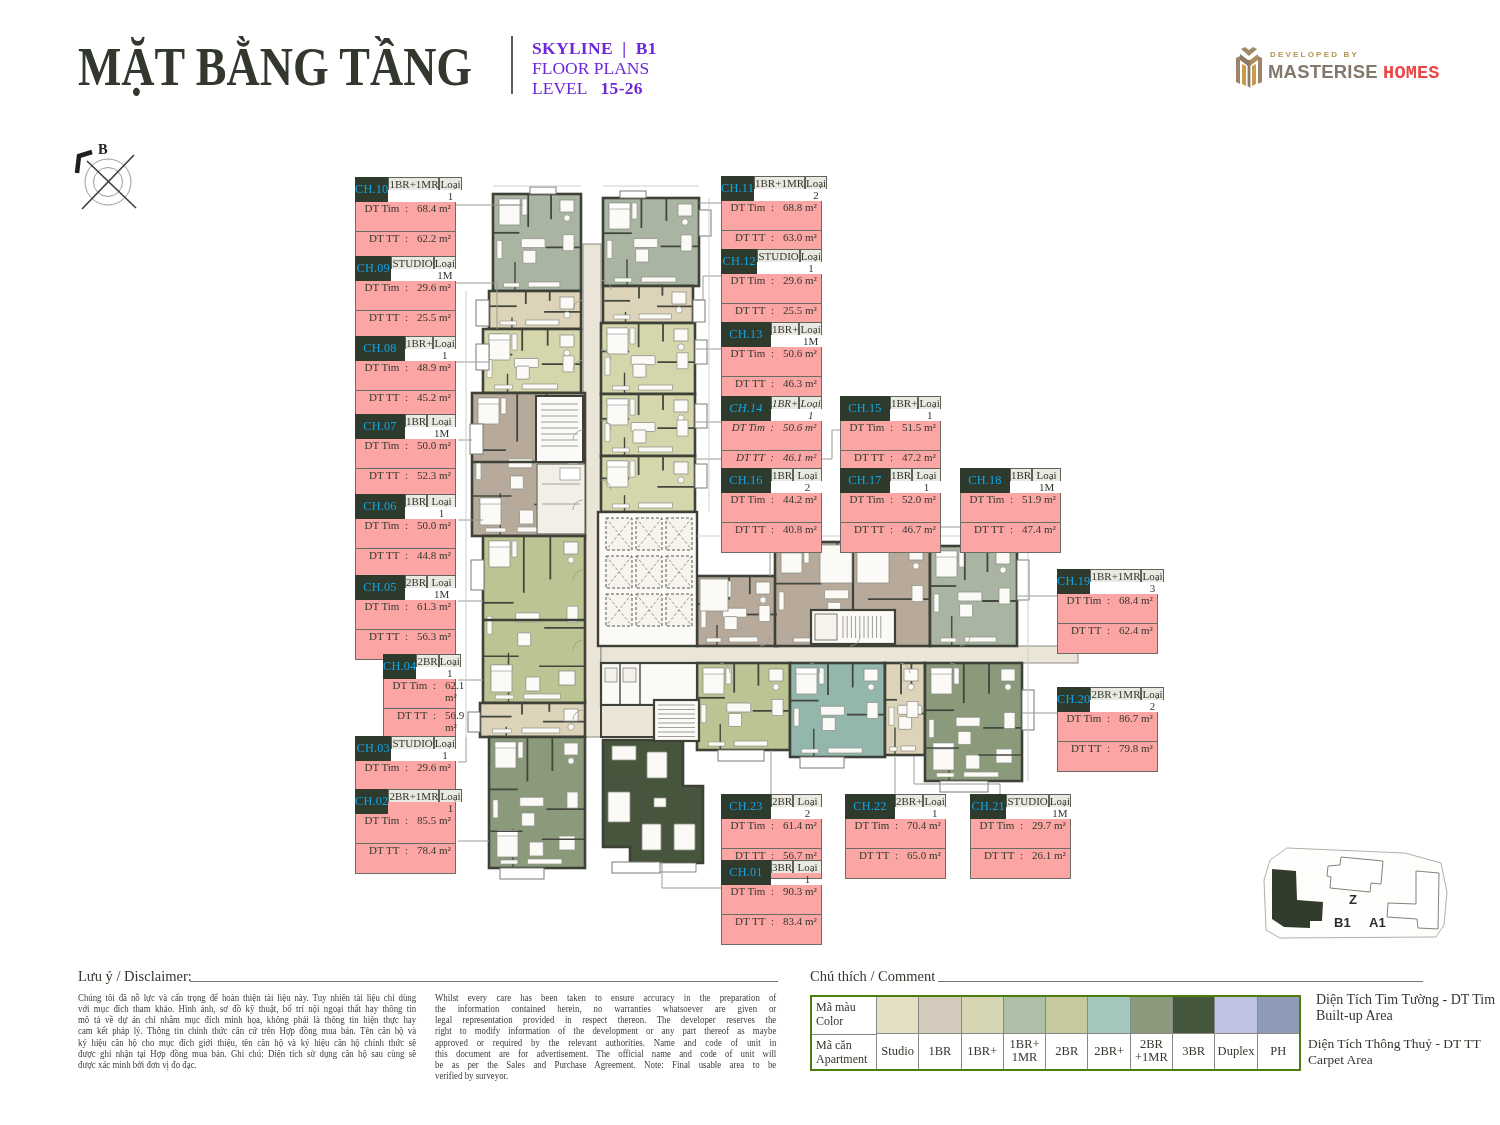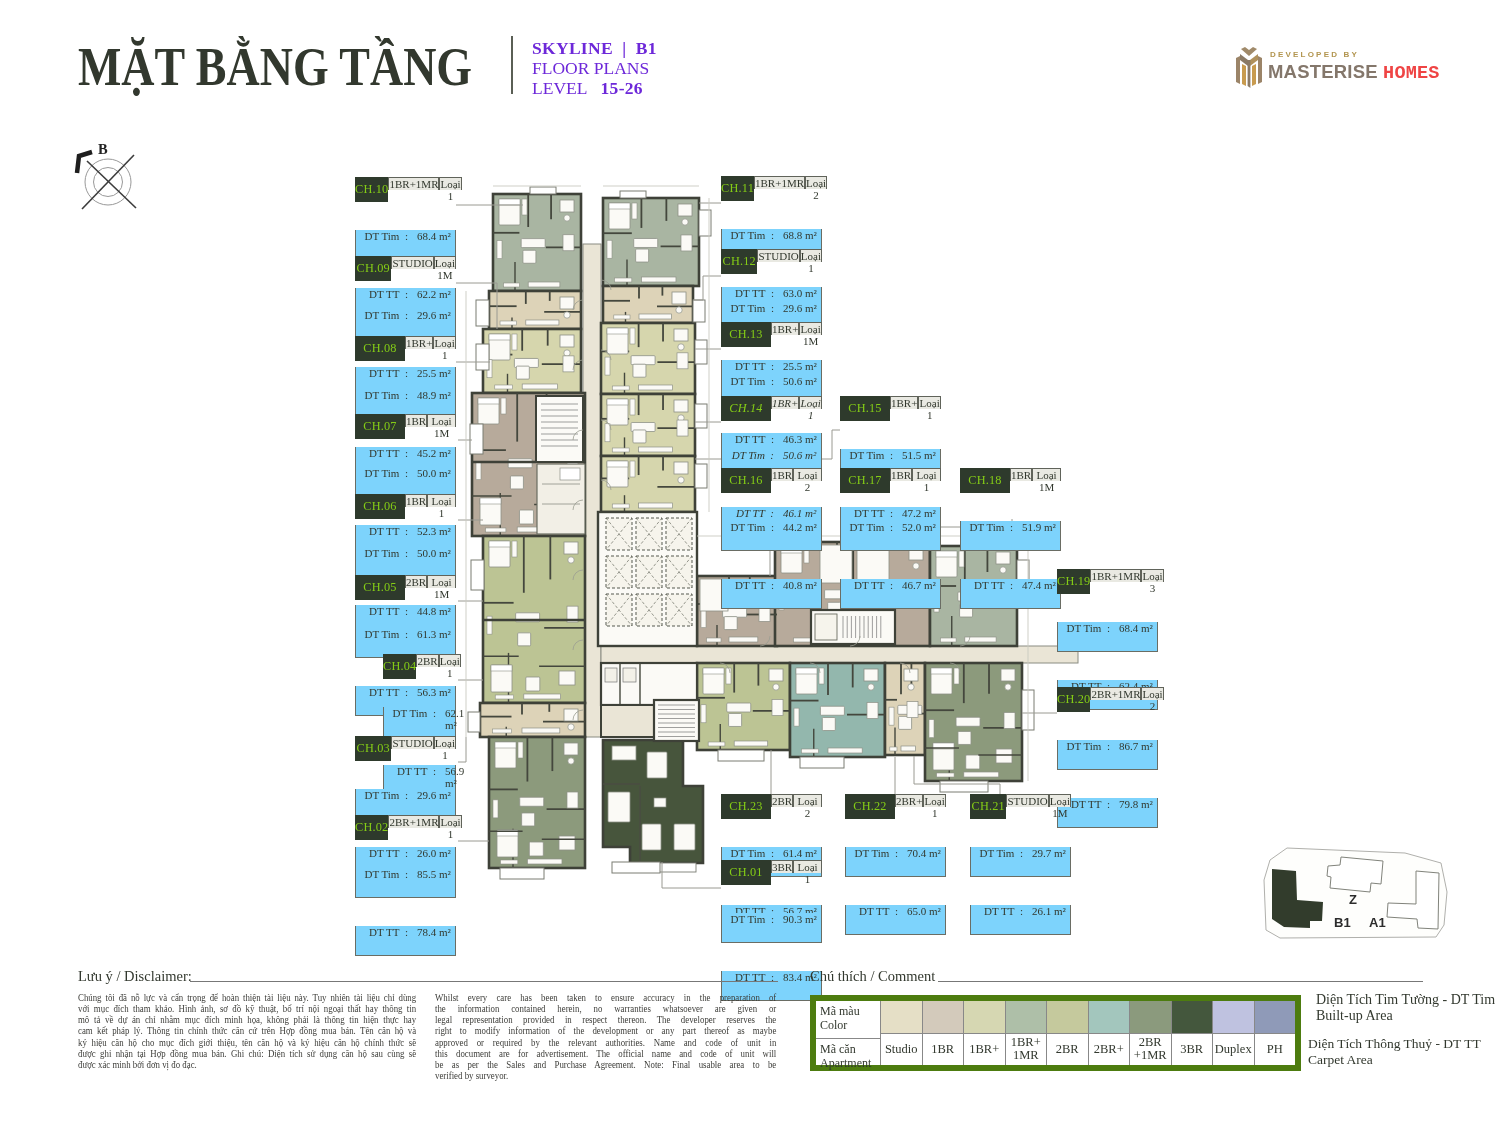--- a/index.html
+++ b/index.html
@@ -7,36 +7,36 @@
 .abs{position:absolute;}
 #title{left:78px;top:36px;font-size:54px;font-weight:bold;letter-spacing:0px;color:#32382e;transform:scaleX(0.851);transform-origin:left top;white-space:nowrap;}
 #vsep{left:511px;top:36px;width:1.5px;height:58px;background:#5a5f55;}
 #sub{left:532px;top:38px;font-size:17.5px;line-height:20px;color:#6d28d9;}
 #sub b{letter-spacing:0.3px;}
 #devby{left:1270px;top:50px;font-family:"Liberation Sans",sans-serif;font-size:8px;font-weight:bold;letter-spacing:2.2px;color:#b2954f;}
 #mh{left:1268px;top:61px;font-family:"Liberation Sans",sans-serif;font-size:18.5px;font-weight:bold;letter-spacing:0.2px;color:#84776b;}
 #mh span{color:#ef4444;font-family:Liberation Mono, monospace;}
 .utab{position:absolute;width:101px;font-family:"Liberation Serif",serif;}
 .uhead{display:flex;height:25px;}
-.uch{width:50px;background:#2e3a2c;color:#84cc16;font-size:12.3px;display:flex;align-items:center;justify-content:center;letter-spacing:0.2px;}
+.uch{width:50px;background:#2e3a2c;color:#0ea5e9;font-size:12.3px;display:flex;align-items:center;justify-content:center;letter-spacing:0.2px;}
 .utyp{flex:1;display:flex;flex-direction:row;}
 .utyp div{height:12.5px;font-size:11px;line-height:12.3px;text-align:center;background:#e9e9e2;border:0.8px solid #60635a;border-bottom:none;}
 .utyp div:last-child{border-top:0.6px solid #60635a;}
-.urow{height:30px;border:0.8px solid #6a6d64;border-top:none;background:#7dd3fc;font-size:11px;line-height:12.3px;display:flex;margin-top:28px;}
+.urow{height:30px;border:0.8px solid #6a6d64;border-top:none;background:#fca5a5;font-size:11px;line-height:12.3px;display:flex;}
 .urow .l{flex:0 0 52px;text-align:right;}
 .urow .v{margin-left:9px;}
 #disc-h{left:78px;top:968px;font-size:14.5px;}
 #disc-line{left:190px;top:981px;width:588px;height:1px;background:#777;}
 #vn{left:78px;top:992px;width:433px;transform:scaleX(0.781);transform-origin:left top;font-size:11.3px;line-height:11.15px;color:#3c3c38;}
 #en{left:435px;top:992px;width:437px;transform:scaleX(0.781);transform-origin:left top;font-size:11.3px;line-height:11.15px;color:#3c3c38;}
 #vn div,#en div{white-space:nowrap;}
 .j{text-align:justify;text-align-last:justify;}
 #leg-h{left:810px;top:968px;font-size:14.5px;}
 #leg-line{left:938px;top:981px;width:485px;height:1px;background:#777;}
-#legend{left:810px;top:995px;display:flex;border:6px solid #4d7c0f;width:491px;height:76px;}
+#legend{left:810px;top:995px;display:flex;border:2px solid #4d7c0f;width:491px;height:76px;}
 #leglab{width:65px;border-right:1px solid #888;font-size:12px;}
 #leglab div{height:38px;padding:3px 0 0 4px;line-height:14px;}
 #leglab div:first-child{border-bottom:1px solid #888;height:38px;}
 #legcols{flex:1;display:flex;flex-direction:column;}
 #legsw{display:flex;height:38px;border-bottom:1px solid #888;}
 .lgc{flex:1;border-right:1px solid #888;}
 .lgc:last-child{border-right:none;}
 #legnm{display:flex;height:37px;}
 .lgn{flex:1;border-right:1px solid #888;font-size:12.5px;text-align:center;display:flex;align-items:center;justify-content:center;line-height:13px;}
 .lgn:last-child{border-right:none;}
@@ -664,21 +664,21 @@
     </div>
 <div class="urow">
       <span class="l">DT Tim&nbsp;&nbsp;:</span>
       <span class="v">29.6 m²</span>
     </div>
 <div class="urow">
       <span class="l">DT TT&nbsp;&nbsp;:</span>
       <span class="v">26.0 m²</span>
     </div>
 </div>
-<div class="utab" style="left:355px;top:815px;border-radius:15px;">
+<div class="utab" style="left:355px;top:789px;border-radius:15px;">
 <div class="uhead">
       <div class="uch">CH.02</div>
       <div class="utyp">
         <div>2BR+1MR</div>
         <div>Loại 1</div>
       </div>
     </div>
 <div class="urow">
       <span class="l">DT Tim&nbsp;&nbsp;:</span>
       <span class="v">85.5 m²</span>

